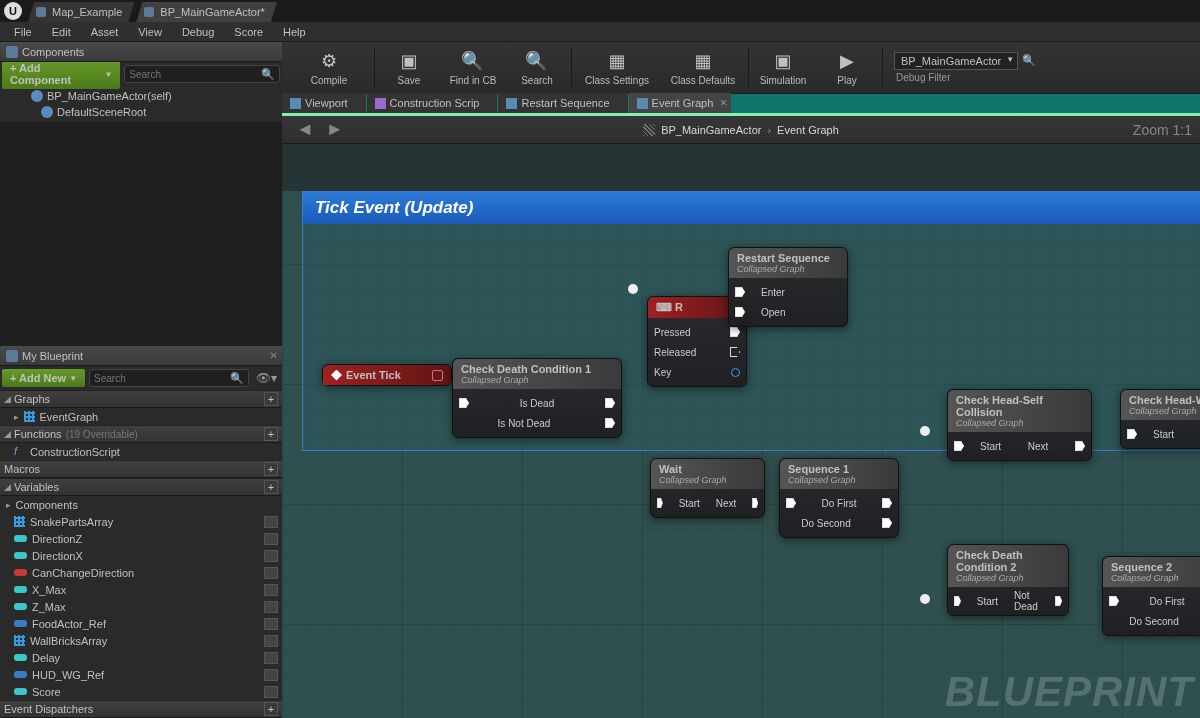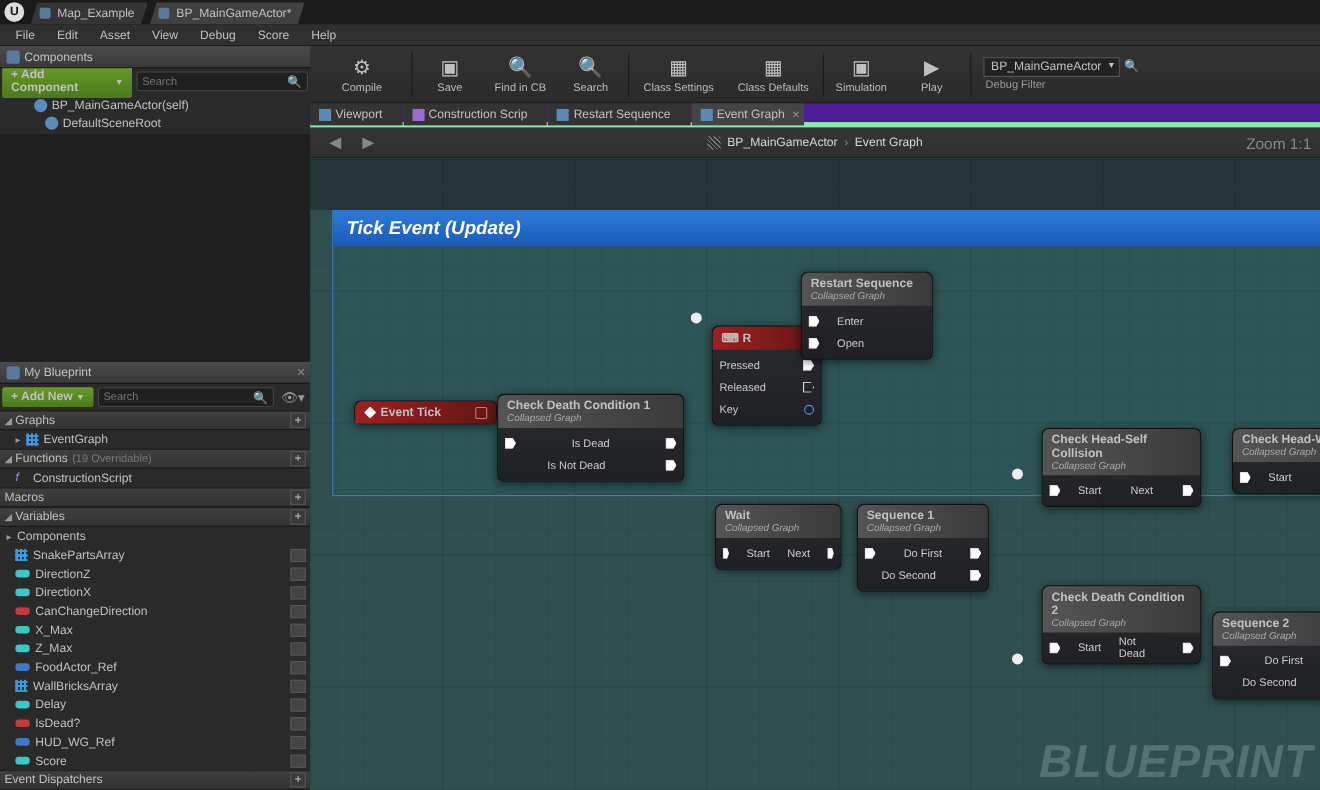--- a/index.html
+++ b/index.html
@@ -54,21 +54,21 @@
 .tb-btn.wide{width:86px}
 .tb-btn .ic{width:24px;height:24px;display:flex;align-items:center;justify-content:center;font-size:18px}
 .tb-btn .lbl{font-size:10px;color:#bbb}
 .tb-sep{width:1px;height:40px;background:#1a1a1a;margin:0 2px}
 .tb-right{margin-left:8px;display:flex;flex-direction:column;gap:2px;align-items:flex-start}
 .tb-combo{background:#222;border:1px solid #555;padding:2px 16px 2px 6px;font-size:10px;position:relative}
 .tb-combo .dd{position:absolute;right:3px;font-size:8px}
 .tb-srch{width:13px;height:13px;position:absolute;right:-18px;top:1px;color:#888;font-size:11px}
 .tb-filter{font-size:10px;color:#999;padding-left:2px}
 
-.inner-tabs{height:22px;background:#4c1d95;display:flex;align-items:flex-start;border-bottom:5px solid #86efac}
+.inner-tabs{height:22px;background:#0f766e;display:flex;align-items:flex-end;border-bottom:3px solid #86efac}
 .inner-tab{height:20px;padding:0 18px 0 8px;display:flex;align-items:center;gap:4px;background:#333;margin-right:1px;position:relative}
 .inner-tab.active{background:#444}
 .inner-tab .ti{width:11px;height:11px;background:#5a8ab0}
 .inner-tab .ti.fn{background:#9a6ad0}
 .inner-tab .x{position:absolute;right:4px;color:#999;font-size:9px}
 
 .bc-bar{height:28px;background:linear-gradient(#363636,#2e2e2e);display:flex;align-items:center;padding:0 8px;border-bottom:1px solid #1a1a1a;position:relative}
 .nav-arrow{font-size:18px;color:#888;padding:0 6px}
 .bc-center{position:absolute;left:50%;transform:translateX(-50%);display:flex;align-items:center;gap:6px;font-size:14px}
 .bc-center .grip{width:12px;height:12px;background:repeating-linear-gradient(45deg,#777 0 1px,transparent 1px 3px)}
@@ -102,21 +102,21 @@
 .node.evtick .node-hdr{display:flex;align-items:center;gap:4px}
 .node.evtick .ei{width:11px;height:11px;background:#fff;clip-path:polygon(50% 0,100% 50%,50% 100%,0 50%)}
 .node.evtick .book{width:11px;height:11px;border:1px solid #c77;border-radius:2px;margin-left:auto}
 .node.cdc1{left:170px;top:214px;width:170px}
 .node.keyr{left:365px;top:152px;width:100px}
 .node.rseq{left:446px;top:103px;width:120px}
 .node.wait{left:368px;top:314px;width:115px}
 .node.seq1{left:497px;top:314px;width:120px}
 .node.chsc{left:665px;top:245px;width:145px}
 .node.chwc{left:838px;top:245px;width:145px}
-.node.cdc2{left:665px;top:388px;width:145px}
+.node.cdc2{left:665px;top:400px;width:122px}
 .node.seq2{left:820px;top:412px;width:130px}
 svg.wires{position:absolute;inset:0;pointer-events:none}
 svg.wires path{stroke:#e8e8e8;stroke-width:2;fill:none}
 .wire-joint{position:absolute;width:10px;height:10px;background:#eee;border-radius:50%}
 </style>
 </head>
 <body>
 
 <div class="top-tabs">
   <div class="ue-logo">U</div>
@@ -260,25 +260,20 @@
           <span class="swatch"></span>
         </div>
         <div class="bp-item">
           <span class="grid-ico"></span>
           <span>WallBricksArray</span>
           <span class="swatch"></span>
         </div>
         <div class="bp-item">
           <span class="pill cyan"></span>
           <span>Delay</span>
-          <span class="swatch"></span>
-        </div>
-        <div class="bp-item">
-          <span class="pill red"></span>
-          <span>IsDead?</span>
           <span class="swatch"></span>
         </div>
         <div class="bp-item">
           <span class="pill blue"></span>
           <span>HUD_WG_Ref</span>
           <span class="swatch"></span>
         </div>
         <div class="bp-item">
           <span class="pill cyan"></span>
           <span>Score</span>

